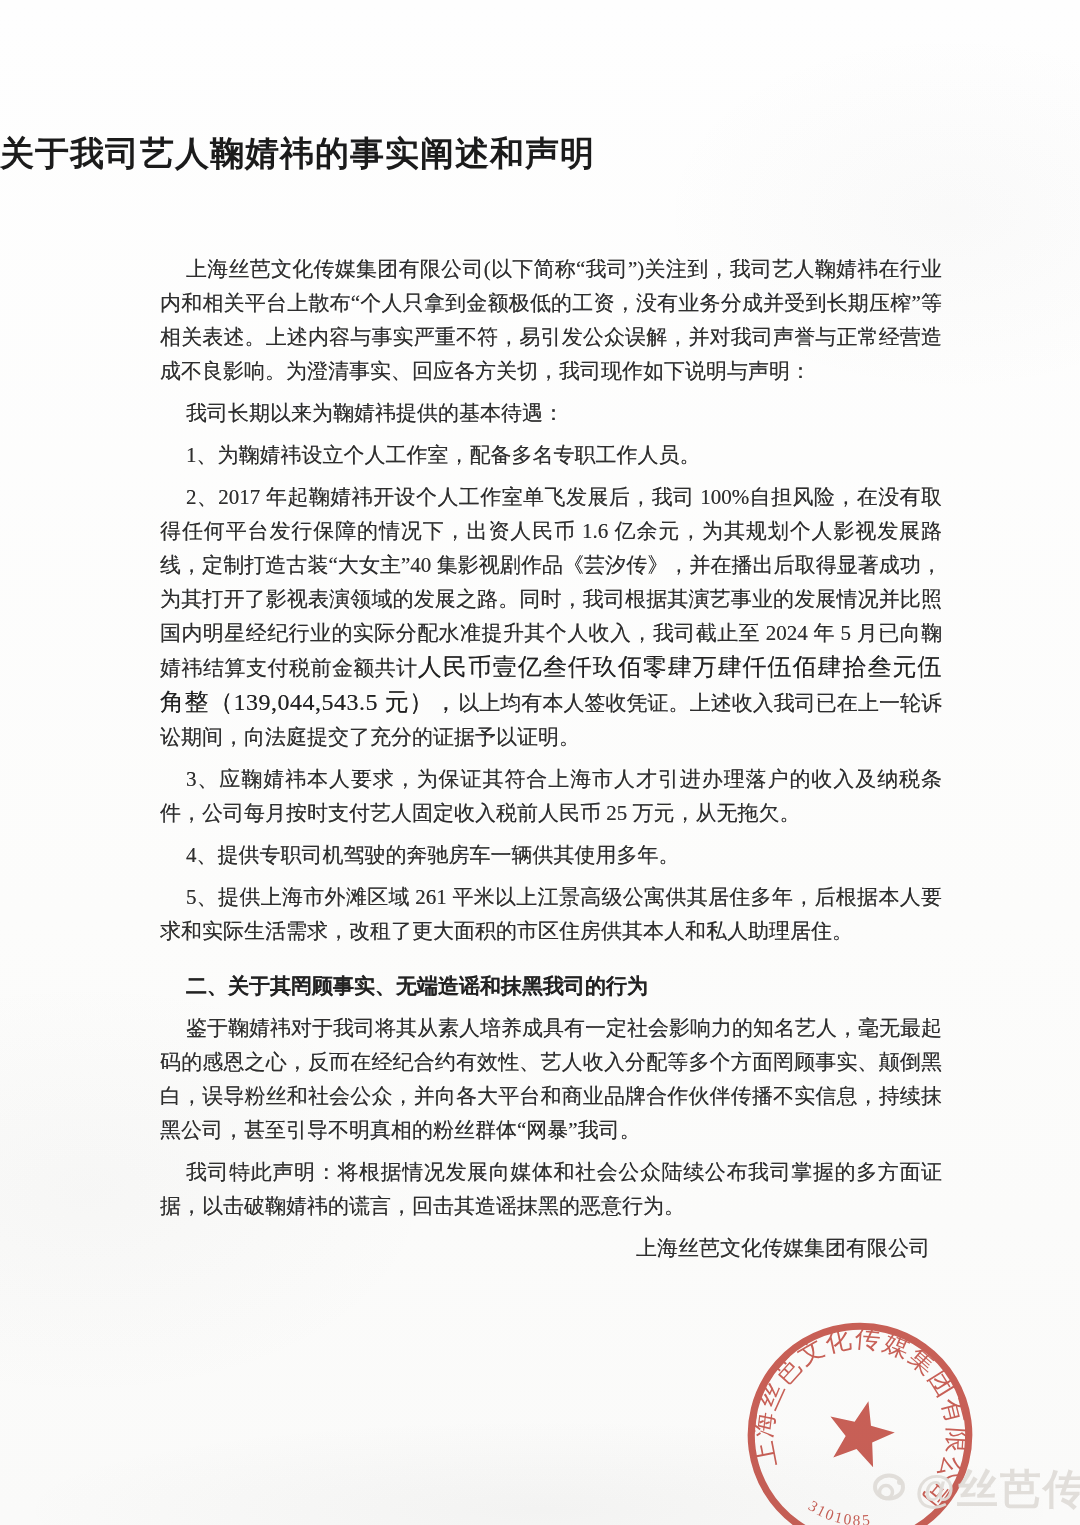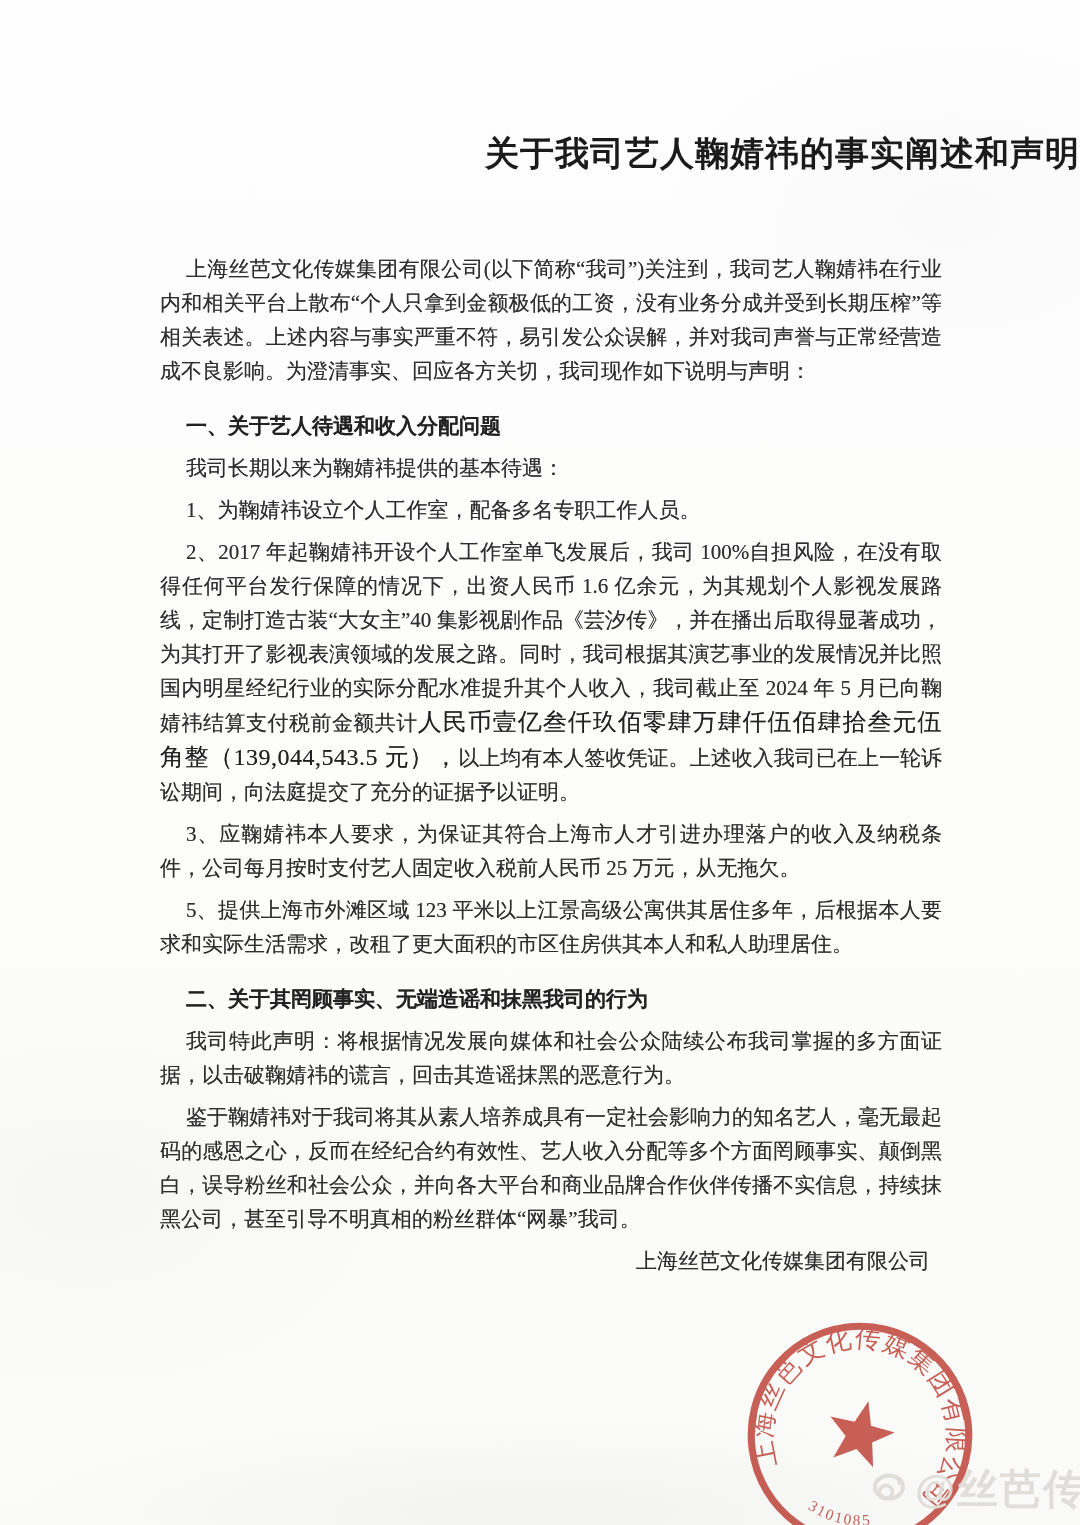--- a/index.html
+++ b/index.html
@@ -12,21 +12,21 @@
     position:absolute;inset:0;
     background:
       radial-gradient(ellipse 420px 260px at 88% 14%, rgba(120,120,120,0.03), transparent 70%),
       radial-gradient(ellipse 500px 300px at 8% 78%, rgba(120,120,120,0.035), transparent 70%),
       radial-gradient(ellipse 700px 120px at 50% 99%, rgba(110,110,110,0.05), transparent 75%),
       linear-gradient(#fefefe,#fcfcfb 60%,#fafaf9);
     color:#2d2d2d;
   }
   .doc-title{
     position:absolute;left:0;top:131px;width:100%;
-    text-align:right;font-size:34px;font-weight:bold;color:#1b1b1b;
+    text-align:left;font-size:34px;font-weight:bold;color:#1b1b1b;
     letter-spacing:1px;margin:0;
   }
   .doc-body{
     position:absolute;left:152px;right:130px;top:244px;
     font-size:21px;line-height:34px;text-align:justify;
     color:#2e2e2e;
     text-shadow:0 0 0.4px rgba(70,70,70,0.7);
   }
   .doc-body p{margin:8px;text-indent:26px;}
   .gap-before{margin-top:21px !important;}
@@ -52,30 +52,30 @@
 <body>
 
 <div class="page">
 
   <h1 class="doc-title">关于我司艺人鞠婧祎的事实阐述和声明</h1>
 
   <div class="doc-body">
 
     <p>上海丝芭文化传媒集团有限公司(以下简称“我司”)关注到，我司艺人鞠婧祎在行业内和相关平台上散布“个人只拿到金额极低的工资，没有业务分成并受到长期压榨”等相关表述。上述内容与事实严重不符，易引发公众误解，并对我司声誉与正常经营造成不良影响。为澄清事实、回应各方关切，我司现作如下说明与声明：</p>
 
-    <p class="sec-heading gap-before">一、关于艺人待遇和收入分配问题</p>
     <p>我司长期以来为鞠婧祎提供的基本待遇：</p>
     <p>1、为鞠婧祎设立个人工作室，配备多名专职工作人员。</p>
     <p><span>2、2017 年起鞠婧祎开设个人工作室单飞发展后，我司 100%自担风险，在没有取得任何平台发行保障的情况下，出资人民币 1.6 亿余元，为其规划个人影视发展路线，定制打造古装“大女主”40 集影视剧作品《芸汐传》，并在播出后取得显著成功，为其打开了影视表演领域的发展之路。同时，我司根据其演艺事业的发展情况并比照国内明星经纪行业的实际分配水准提升其个人收入，我司截止至 2024 年 5 月已向鞠婧祎结算支付税前金额共计</span><span class="amount">人民币壹亿叁仟玖佰零肆万肆仟伍佰肆拾叁元伍角整（139,044,543.5 元），</span><span>以上均有本人签收凭证。上述收入我司已在上一轮诉讼期间，向法庭提交了充分的证据予以证明。</span></p>
     <p>3、应鞠婧祎本人要求，为保证其符合上海市人才引进办理落户的收入及纳税条件，公司每月按时支付艺人固定收入税前人民币 25 万元，从无拖欠。</p>
-    <p>5、提供上海市外滩区域 123 平米以上江景高级公寓供其居住多年，后根据本人要求和实际生活需求，改租了更大面积的市区住房供其本人和私人助理居住。</p>
+    <p>4、提供专职司机驾驶的奔驰房车一辆供其使用多年。</p>
+    <p>5、提供上海市外滩区域 261 平米以上江景高级公寓供其居住多年，后根据本人要求和实际生活需求，改租了更大面积的市区住房供其本人和私人助理居住。</p>
 
     <p class="sec-heading gap-before">二、关于其罔顾事实、无端造谣和抹黑我司的行为</p>
+    <p>鉴于鞠婧祎对于我司将其从素人培养成具有一定社会影响力的知名艺人，毫无最起码的感恩之心，反而在经纪合约有效性、艺人收入分配等多个方面罔顾事实、颠倒黑白，误导粉丝和社会公众，并向各大平台和商业品牌合作伙伴传播不实信息，持续抹黑公司，甚至引导不明真相的粉丝群体“网暴”我司。</p>
     <p>我司特此声明：将根据情况发展向媒体和社会公众陆续公布我司掌握的多方面证据，以击破鞠婧祎的谎言，回击其造谣抹黑的恶意行为。</p>
-    <p>鉴于鞠婧祎对于我司将其从素人培养成具有一定社会影响力的知名艺人，毫无最起码的感恩之心，反而在经纪合约有效性、艺人收入分配等多个方面罔顾事实、颠倒黑白，误导粉丝和社会公众，并向各大平台和商业品牌合作伙伴传播不实信息，持续抹黑公司，甚至引导不明真相的粉丝群体“网暴”我司。</p>
 
     <div class="sig-block">
       <div>上海丝芭文化传媒集团有限公司</div>
     </div>
   </div>
 
   <svg class="seal" width="236" height="236" viewBox="0 0 230 230">
     <circle cx="115" cy="115" r="106" fill="none" stroke="#c2453a" stroke-width="7"></circle>
     <path id="sealArcTop" d="M 46.3 166.8 A 86 86 0 1 1 183.7 166.8" fill="none"></path>
     <path id="sealArcBottom" d="M 77.8 194.8 A 88 88 0 0 0 152.2 194.8" fill="none"></path>

